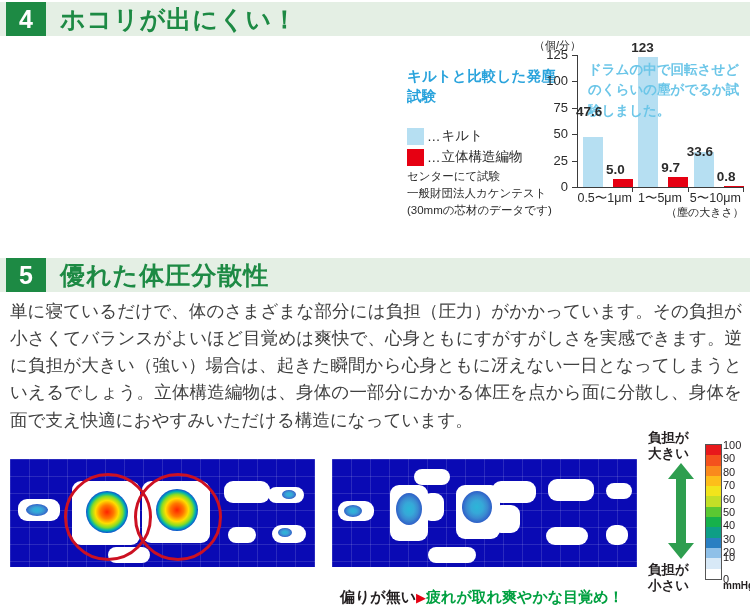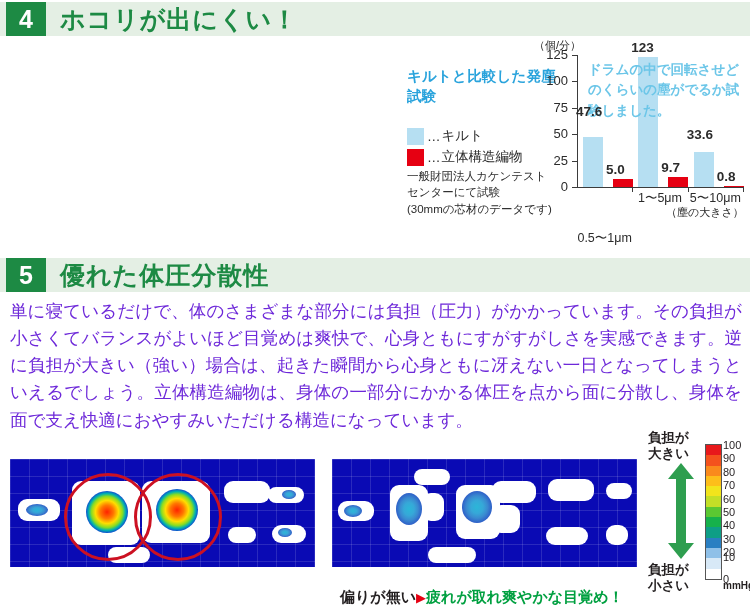--- a/index.html
+++ b/index.html
@@ -74,21 +74,21 @@
   .xcat{position:absolute;top:152px;font-size:12.5px;color:#2b2b2b;text-align:center;white-space:nowrap;}
   .xsub{position:absolute;top:167px;left:138px;font-size:11px;color:#2b2b2b;white-space:nowrap;}
   .callout{
     position:absolute;left:60px;top:22px;width:160px;
     color:#6cc6e8;font-size:13.5px;font-weight:bold;line-height:1.5;
   }
 
   
   #sec5-body{
     position:absolute;left:10px;top:298px;width:732px;
-    font-size:17.5px;line-height:1.55;letter-spacing:0;color:#6d28d9;
+    font-size:17.5px;line-height:1.55;letter-spacing:0;color:#404040;
     text-align:justify;
   }
 
   
   .map-cap{position:absolute;top:434px;font-size:15.5px;font-weight:bold;white-space:nowrap;}
   #cap-left{left:8px;color:#231f20;}
   #cap-right{left:332px;color:#00a040;}
 
   .pmap{position:absolute;top:459px;height:108px;background:#0a0ab4;overflow:hidden;}
   #pmap-left{left:10px;width:305px;}
@@ -145,22 +145,22 @@
           <span class="sw sw-quilt"></span>
           <span class="legend-dots">…</span>
           <span>キルト</span>
         </div>
         <div class="legend-row">
           <span class="sw sw-knit"></span>
           <span class="legend-dots">…</span>
           <span>立体構造編物</span>
         </div>
       </div>
+      <div class="legend-note" style="margin-top:0;">センターにて試験</div>
       <div class="legend-note" style="margin-top:1px;">一般財団法人カケンテスト</div>
-      <div class="legend-note" style="margin-top:0;">センターにて試験</div>
       <div class="legend-note" style="margin-top:2px;">(30mmの芯材のデータです)</div>
     </div>
 
     <div class="plot">
       <div class="unit-label">（個/分）</div>
       <div class="y-axis"></div>
       <div class="x-axis"></div>
       <div id="axis-layer">
           <div class="ytick" style="top: 149px;"></div>
           <div class="ylab" style="top: 141px;">0</div>
@@ -177,34 +177,34 @@
         </div>
       <div class="bars" id="bars-layer">
           <div class="bar bar-quilt" style="left: 6px; width: 20px; height: 50.2656px;"></div>
           <div class="bar bar-knit" style="left: 36px; width: 20px; height: 8.2368px;"></div>
           <div class="bar bar-quilt" style="left: 61.3333px; width: 20px; height: 129.888px;"></div>
           <div class="bar bar-knit" style="left: 91.3333px; width: 20px; height: 10.2432px;"></div>
           <div class="bar bar-quilt" style="left: 116.667px; width: 20px; height: 35.4816px;"></div>
           <div class="bar bar-knit" style="left: 146.667px; width: 20px; height: 0.8448px;"></div>
         </div>
       <div id="xcat-layer">
-          <div class="xcat" style="left: 49px; width: 55.3333px; margin-top: 40px;">0.5〜1μm</div>
+          <div class="xcat" style="left: 49px; width: 55.3333px;">0.5〜1μm</div>
           <div class="xcat" style="left: 104.333px; width: 55.3333px;">1〜5μm</div>
           <div class="xsep" style="left: 104.333px;"></div>
           <div class="xcat" style="left: 159.667px; width: 55.3333px;">5〜10μm</div>
           <div class="xsep" style="left: 159.667px;"></div>
           <div class="xsep" style="left: 215px;"></div>
         </div>
       <div class="xsub">（塵の大きさ）</div>
       <div class="callout">ドラムの中で回転させどのくらいの塵がでるか試験しました。</div>
     <div class="barlabel" style="left: 48px; top: 66px;">47.6</div>
         <div class="barlabel" style="left: 78px; top: 123.763px;">5.0</div>
         <div class="barlabel" style="left: 103.333px; top: 2.112px;">123</div>
         <div class="barlabel" style="left: 133.333px; top: 121.757px;">9.7</div>
-        <div class="barlabel" style="left: 158.667px; top: 89px;">33.6</div>
+        <div class="barlabel" style="left: 158.667px; top: 106px;">33.6</div>
         <div class="barlabel" style="left: 188.667px; top: 131.155px;">0.8</div>
       </div>
   </div>
 
   <div class="sec-head" style="top:258px;">
     <div class="sec-num">5</div>
     <div class="sec-title">優れた体圧分散性</div>
   </div>
 
   <div id="sec5-body">単に寝ているだけで、体のさまざまな部分には負担（圧力）がかかっています。その負担が小さくてバランスがよいほど目覚めは爽快で、心身ともにすがすがしさを実感できます。逆に負担が大きい（強い）場合は、起きた瞬間から心身ともに冴えない一日となってしまうといえるでしょう。立体構造編物は、身体の一部分にかかる体圧を点から面に分散し、身体を面で支え快適におやすみいただける構造になっています。</div>

